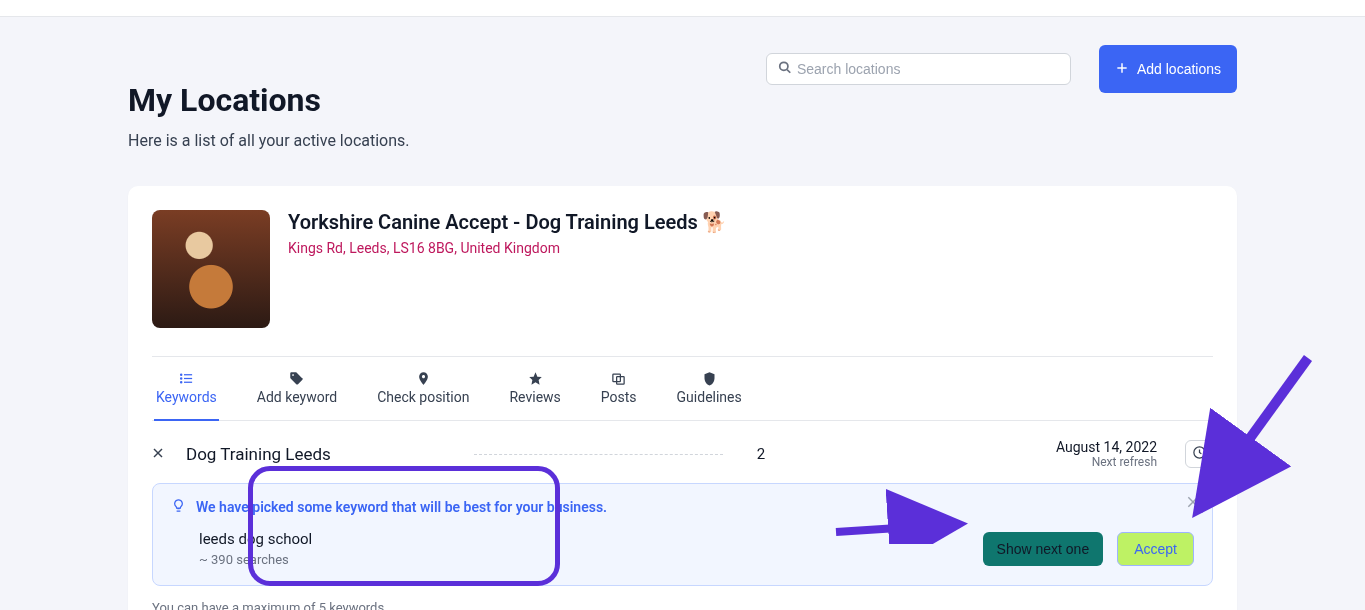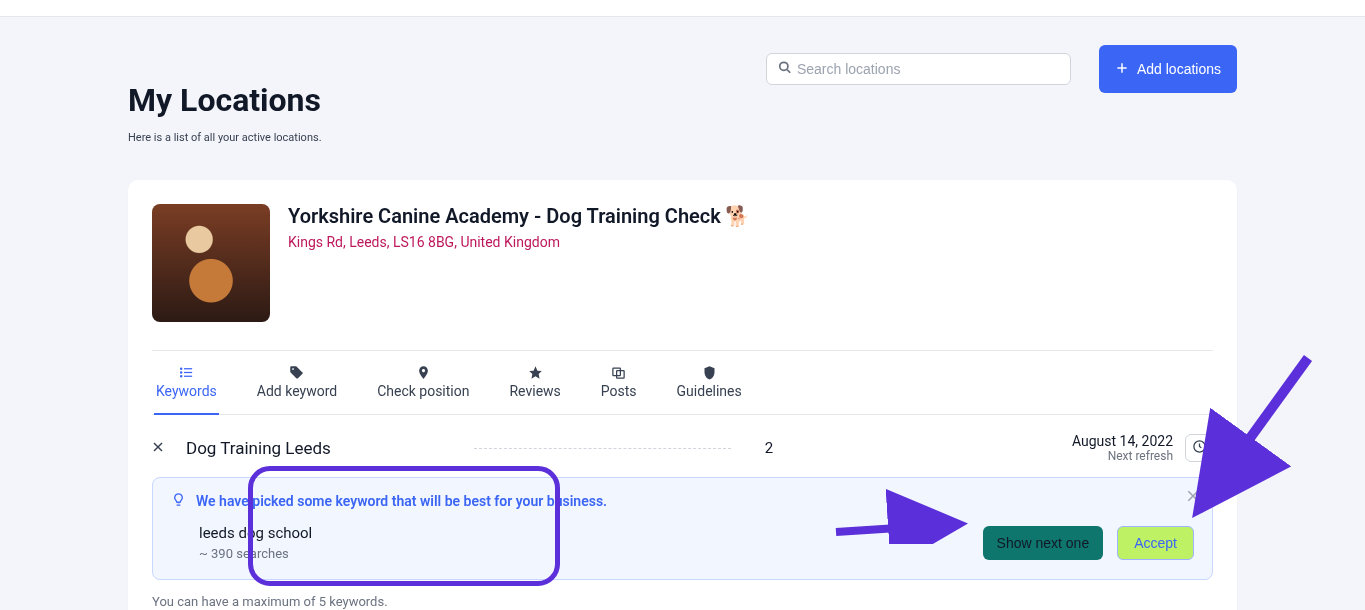--- a/index.html
+++ b/index.html
@@ -66,21 +66,21 @@
     cursor: pointer;
   }
   h1.page-title {
     font-size: 32px;
     font-weight: 700;
     margin-top: 36px;
     color: #111827;
   }
   .subtitle {
     margin-top: 12px;
-    font-size: 11px;
+    font-size: 16px;
     color: #374151;
   }
   .card {
     margin-top: 36px;
     background: #fff;
     border-radius: 10px;
     padding: 24px;
     box-shadow: 0 1px 2px rgba(0,0,0,0.04);
   }
   .loc-header {
@@ -160,21 +160,21 @@
   .kw-rank {
     font-size: 15px;
     color: #111827;
     width: 20px;
     text-align: center;
   }
   .kw-right {
     margin-left: auto;
     display: flex;
     align-items: center;
-    gap: 12px;
+    gap: 28px;
     text-align: right;
   }
   .kw-date {
     font-size: 14px;
     color: #111827;
   }
   .kw-sub {
     font-size: 12px;
     color: #6b7280;
   }
@@ -302,21 +302,21 @@
   </div>
 
   <h1 class="page-title">My Locations</h1>
   <p class="subtitle">Here is a list of all your active locations.</p>
 
   <div class="card">
 
     <div class="loc-header">
       <div class="loc-thumb"></div>
       <div class="loc-info">
-        <h2>Yorkshire Canine Academy - Dog Training Check 🐕</h2>
+        <h2>Yorkshire Canine Accept - Dog Training Leeds 🐕</h2>
         <div class="addr">Kings Rd, Leeds, LS16 8BG, United Kingdom</div>
       </div>
     </div>
 
     <div class="tabs">
       <div class="tab active">
         <span class="t-icon">
           <svg width="15" height="15" viewBox="0 0 24 24" fill="none" stroke="currentColor" stroke-width="2">
               <line x1="8" y1="6" x2="21" y2="6"></line>
               <line x1="8" y1="12" x2="21" y2="12"></line>

